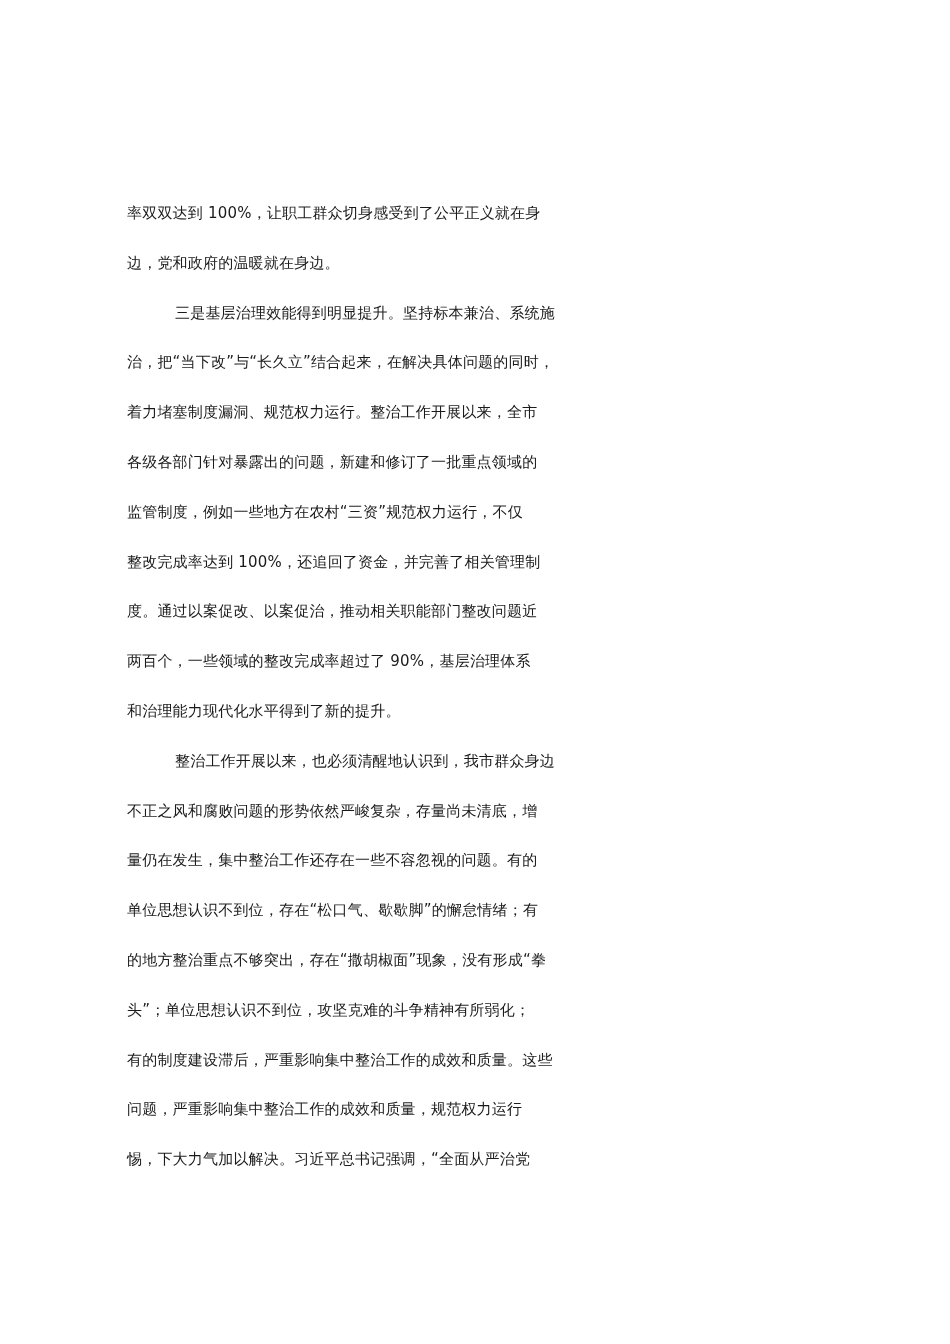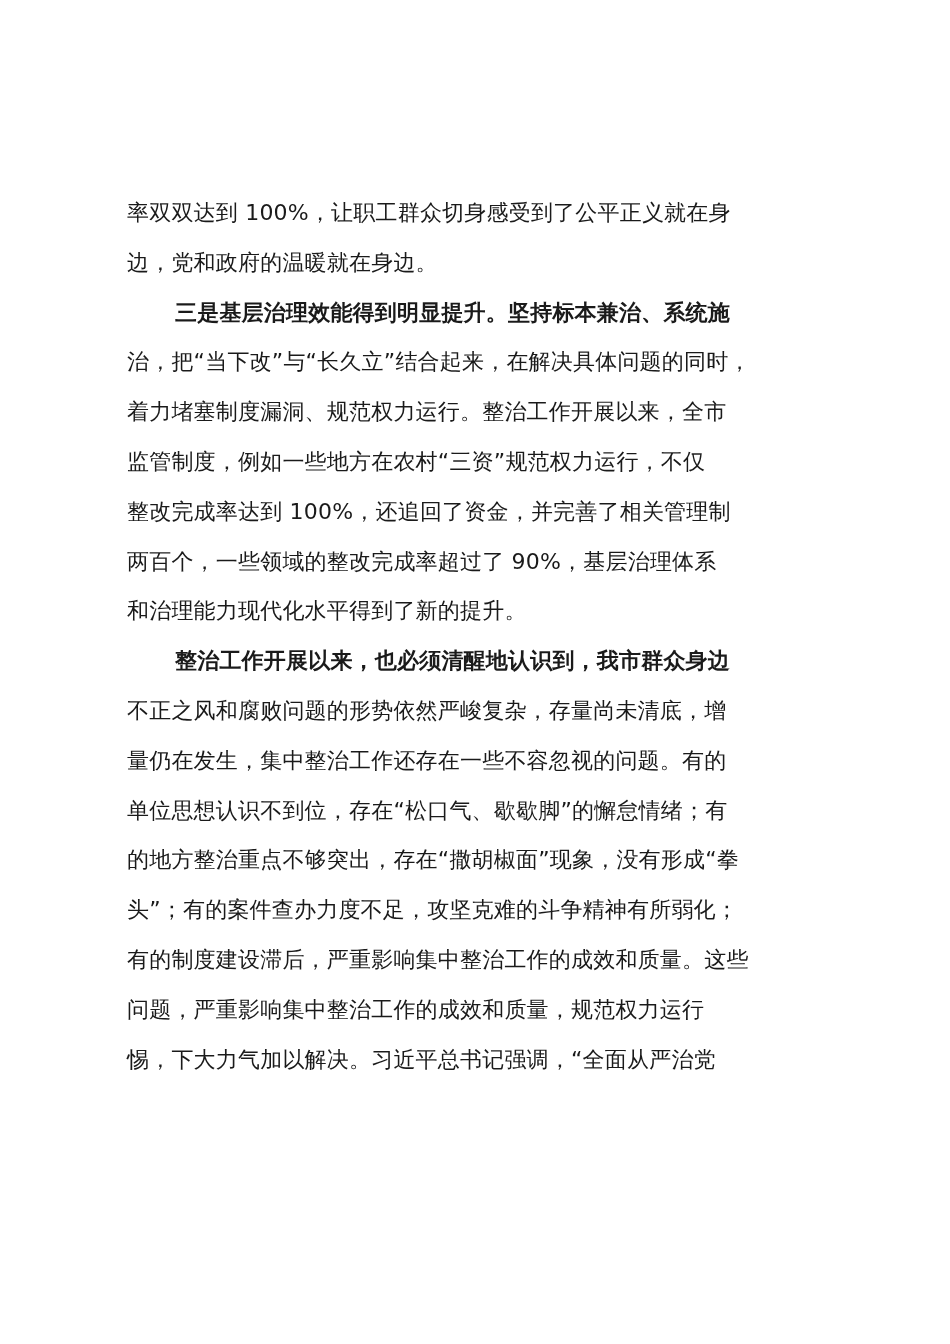--- a/index.html
+++ b/index.html
@@ -24,56 +24,57 @@
   }
   .body-text {
     position: absolute;
     left: 127px;
     top: 194px;
     width: 730px;
   }
   .line {
     height: 49.8px;
     line-height: 38px;
-    font-size: 22px;
+    font-size: 15px;
     white-space: nowrap;
     letter-spacing: 0.2px;
   }
   .indent {
     padding-left: 48px;
-    font-weight: bold;
   }
 </style>
 </head>
 <body>
 
 <div class="page">
   <div class="body-text">
 
     <div>
       <div class="line">率双双达到 100%，让职工群众切身感受到了公平正义就在身</div>
       <div class="line">边，党和政府的温暖就在身边。</div>
     </div>
 
     <div>
       <div class="line indent">三是基层治理效能得到明显提升。坚持标本兼治、系统施</div>
       <div class="line">治，把“当下改”与“长久立”结合起来，在解决具体问题的同时，</div>
       <div class="line">着力堵塞制度漏洞、规范权力运行。整治工作开展以来，全市</div>
+      <div class="line">各级各部门针对暴露出的问题，新建和修订了一批重点领域的</div>
       <div class="line">监管制度，例如一些地方在农村“三资”规范权力运行，不仅</div>
       <div class="line">整改完成率达到 100%，还追回了资金，并完善了相关管理制</div>
+      <div class="line">度。通过以案促改、以案促治，推动相关职能部门整改问题近</div>
       <div class="line">两百个，一些领域的整改完成率超过了 90%，基层治理体系</div>
       <div class="line">和治理能力现代化水平得到了新的提升。</div>
     </div>
 
     <div>
       <div class="line indent">整治工作开展以来，也必须清醒地认识到，我市群众身边</div>
       <div class="line">不正之风和腐败问题的形势依然严峻复杂，存量尚未清底，增</div>
       <div class="line">量仍在发生，集中整治工作还存在一些不容忽视的问题。有的</div>
       <div class="line">单位思想认识不到位，存在“松口气、歇歇脚”的懈怠情绪；有</div>
       <div class="line">的地方整治重点不够突出，存在“撒胡椒面”现象，没有形成“拳</div>
-      <div class="line">头”；有的案件查办力度不足，攻坚克难的斗争精神有所弱化；</div>
+      <div class="line">头”；单位思想认识不到位，攻坚克难的斗争精神有所弱化；</div>
       <div class="line">有的制度建设滞后，严重影响集中整治工作的成效和质量。这些</div>
       <div class="line">问题，严重影响集中整治工作的成效和质量，规范权力运行</div>
       <div class="line">惕，下大力气加以解决。习近平总书记强调，“全面从严治党</div>
     </div>
 
   </div>
 </div>
 
 </body></html>

